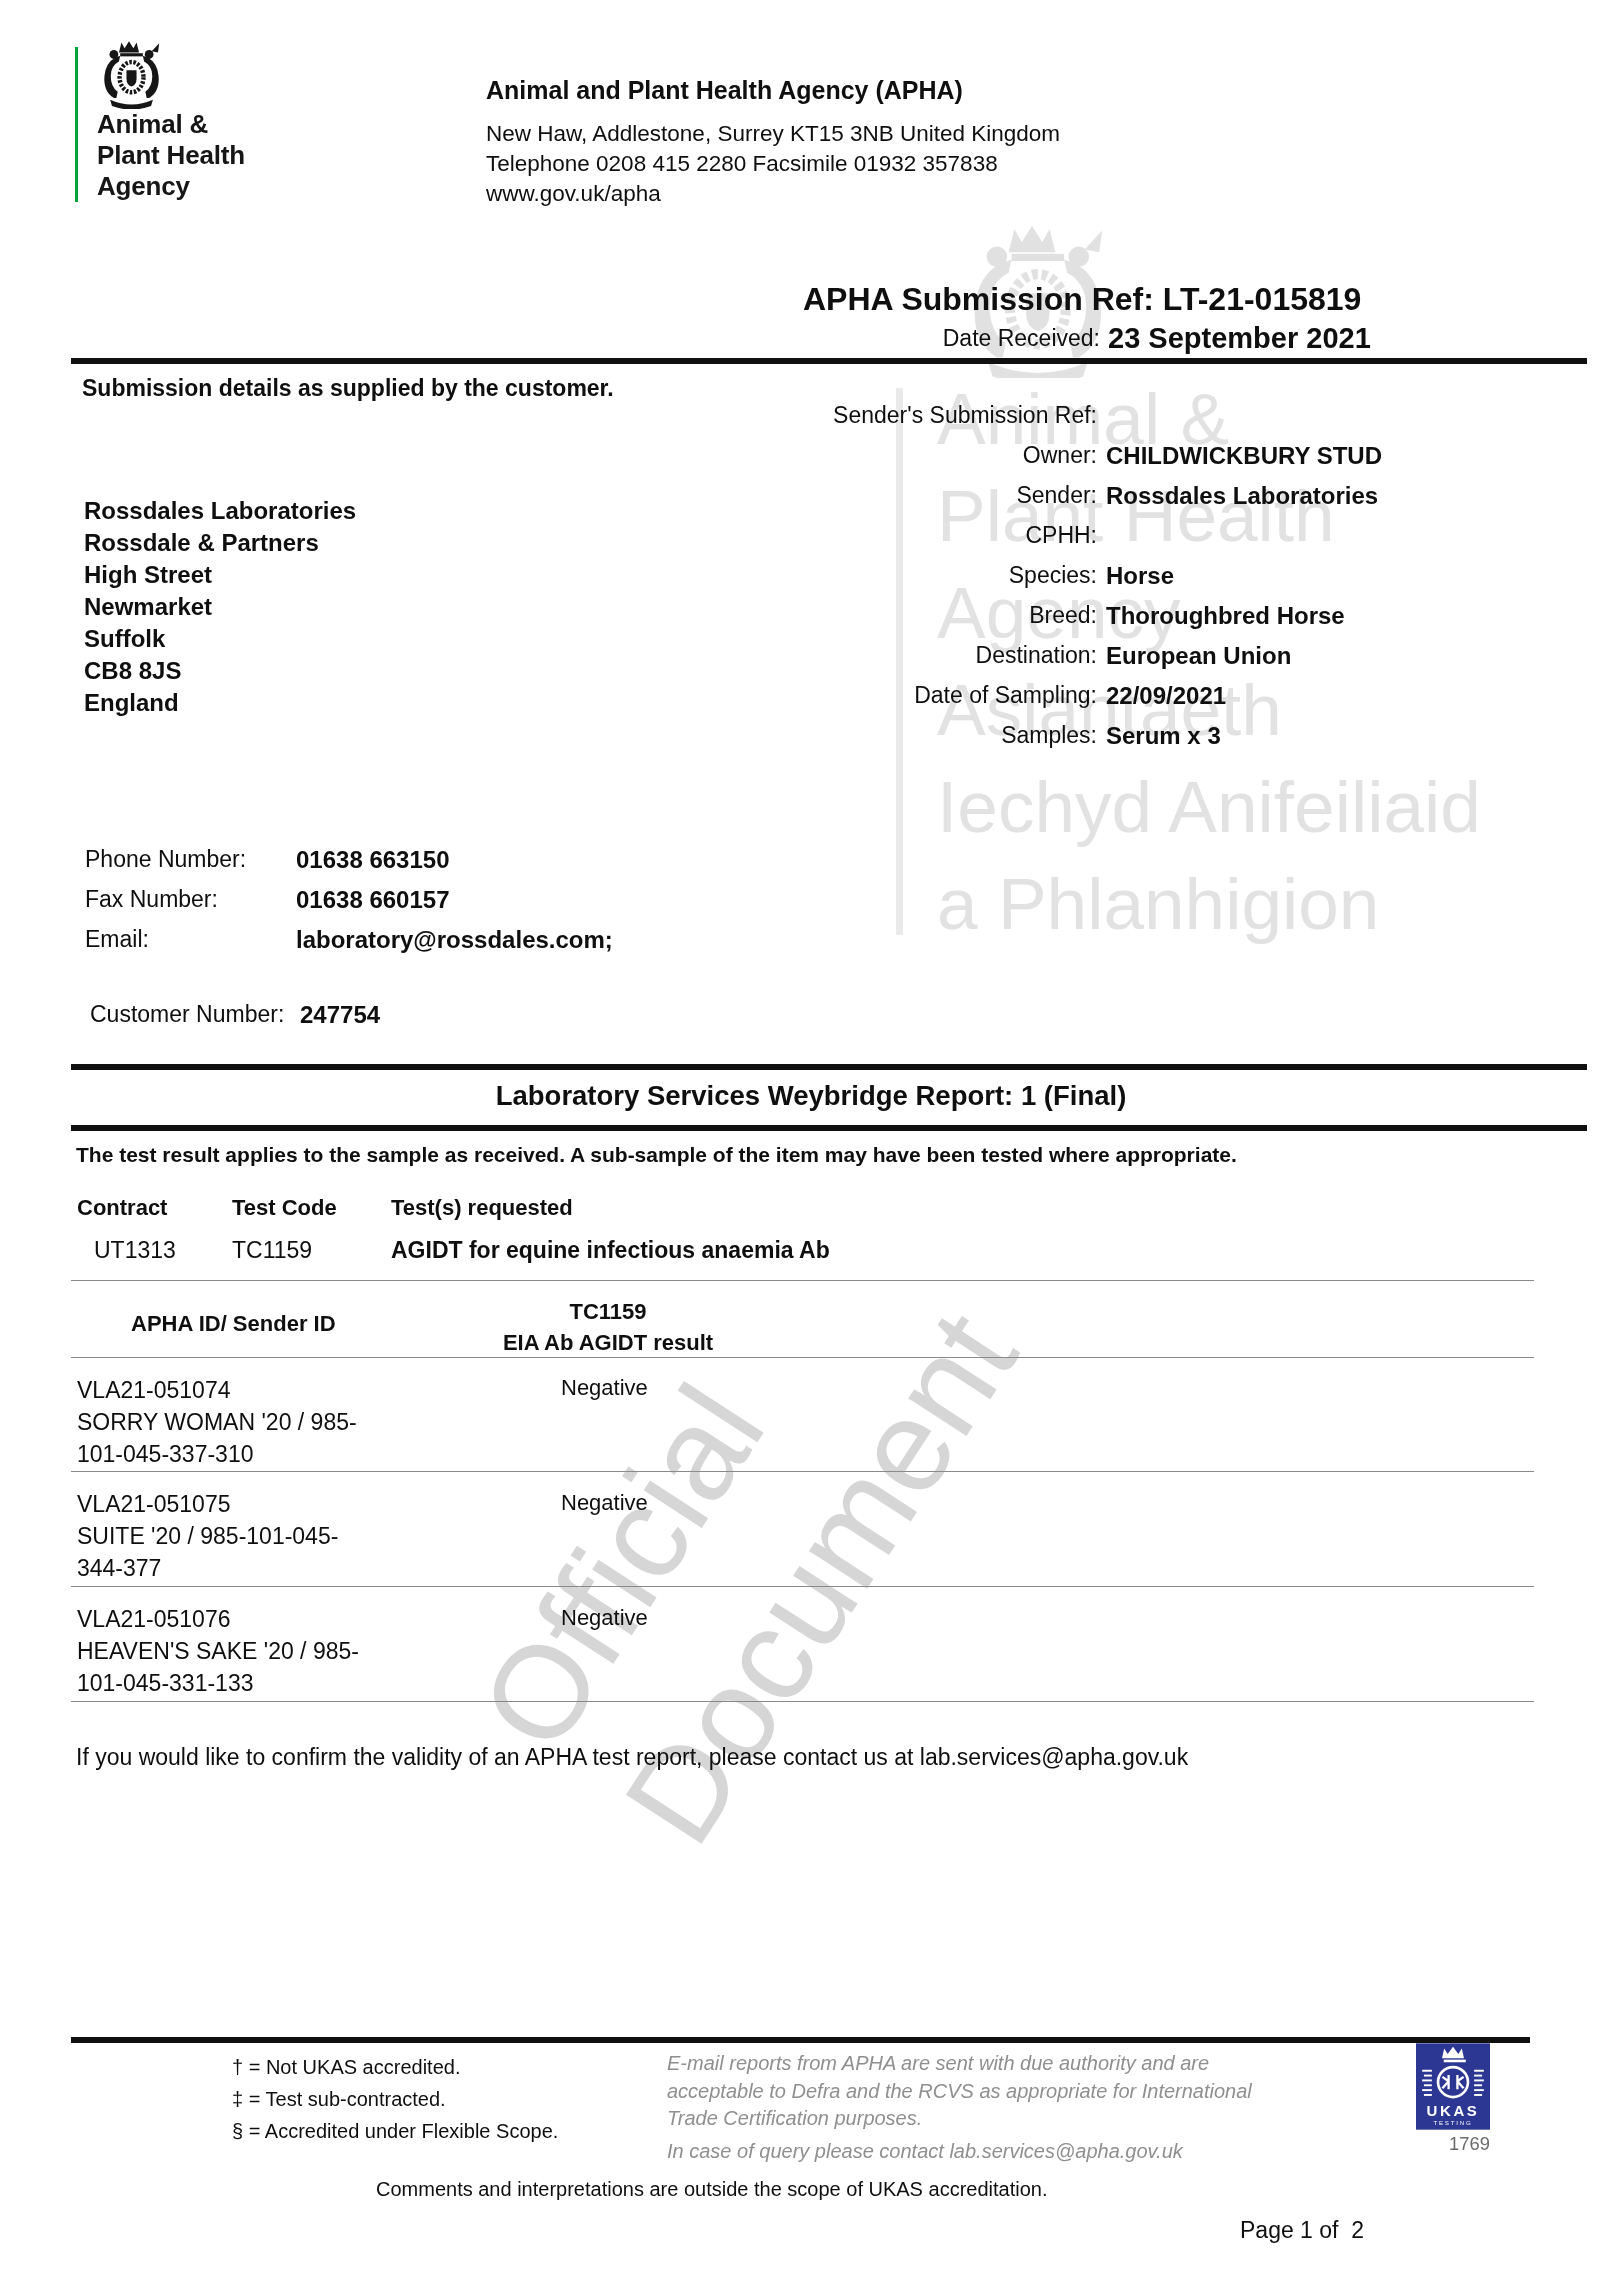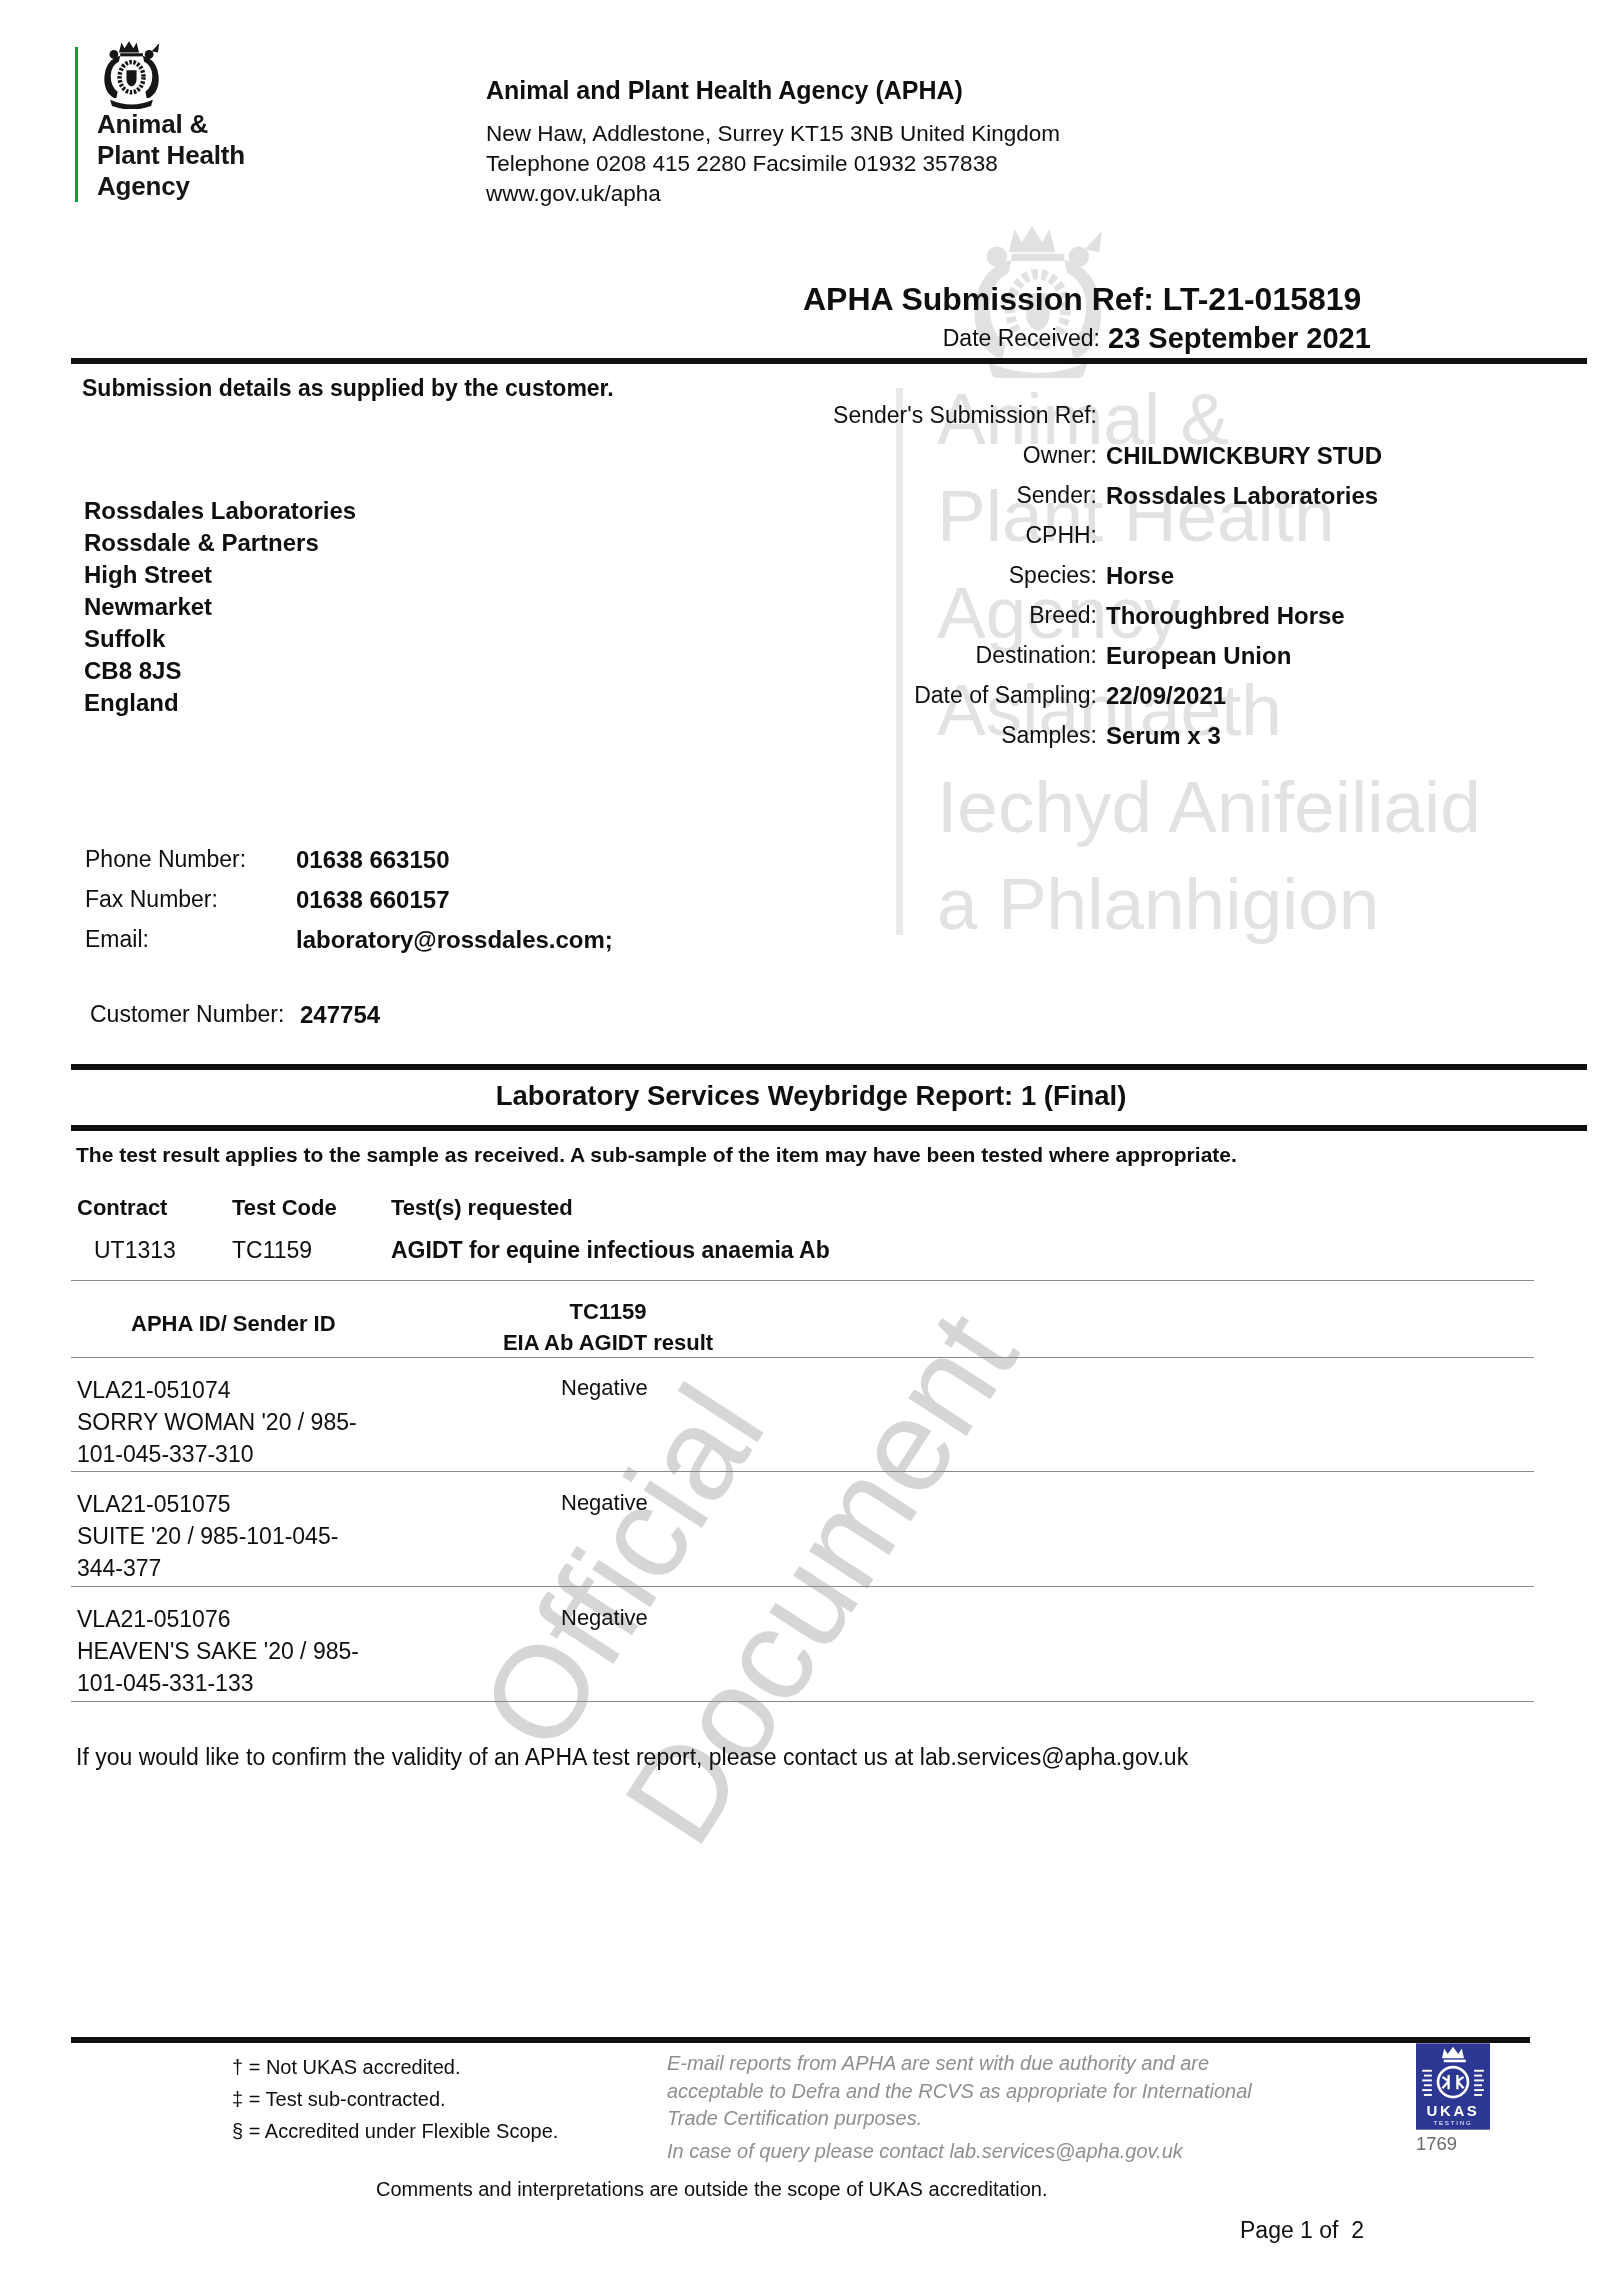--- a/index.html
+++ b/index.html
@@ -57,21 +57,21 @@
 
   .validity{position:absolute;left:76px;top:1744px;font-size:23px}
 
   .footnotes{position:absolute;left:232px;top:2051px;font-size:20px;line-height:32px}
   .gray-note{position:absolute;left:667px;top:2050px;font-size:20px;font-style:italic;color:#8f8f8f;line-height:27.5px}
   .gray-query{position:absolute;left:667px;top:2140px;font-size:20px;font-style:italic;color:#8f8f8f}
   .comments{position:absolute;left:376px;top:2178px;font-size:20px}
   .pagenum{position:absolute;left:1240px;top:2217px;font-size:23px;white-space:pre}
 
   .ukas{position:absolute;left:1416px;top:2043px;width:74px;height:87px}
-  .ukas-num{position:absolute;left:1416px;top:2133px;width:74px;text-align:left;font-size:18.4px;color:#6a6a6a}
+  .ukas-num{position:absolute;left:1416px;top:2133px;width:74px;text-align:right;font-size:18.4px;color:#6a6a6a}
 
   
   .wm-bar{position:absolute;left:896px;top:388px;width:6.9px;height:547px;background:#eaeaea}
   .wm-text{position:absolute;left:937px;top:370px;font-size:73px;line-height:97px;color:#e2e2e2;white-space:nowrap}
   .wm-crest{position:absolute;left:940px;top:226px;width:184px;height:152px;opacity:.12}
   .wm-diag{position:absolute;left:450px;top:1359px;transform:rotate(-57deg);font-size:131px;line-height:172px;color:#d6d6d6;white-space:nowrap}
 </style>
 </head>
 <body>
 

